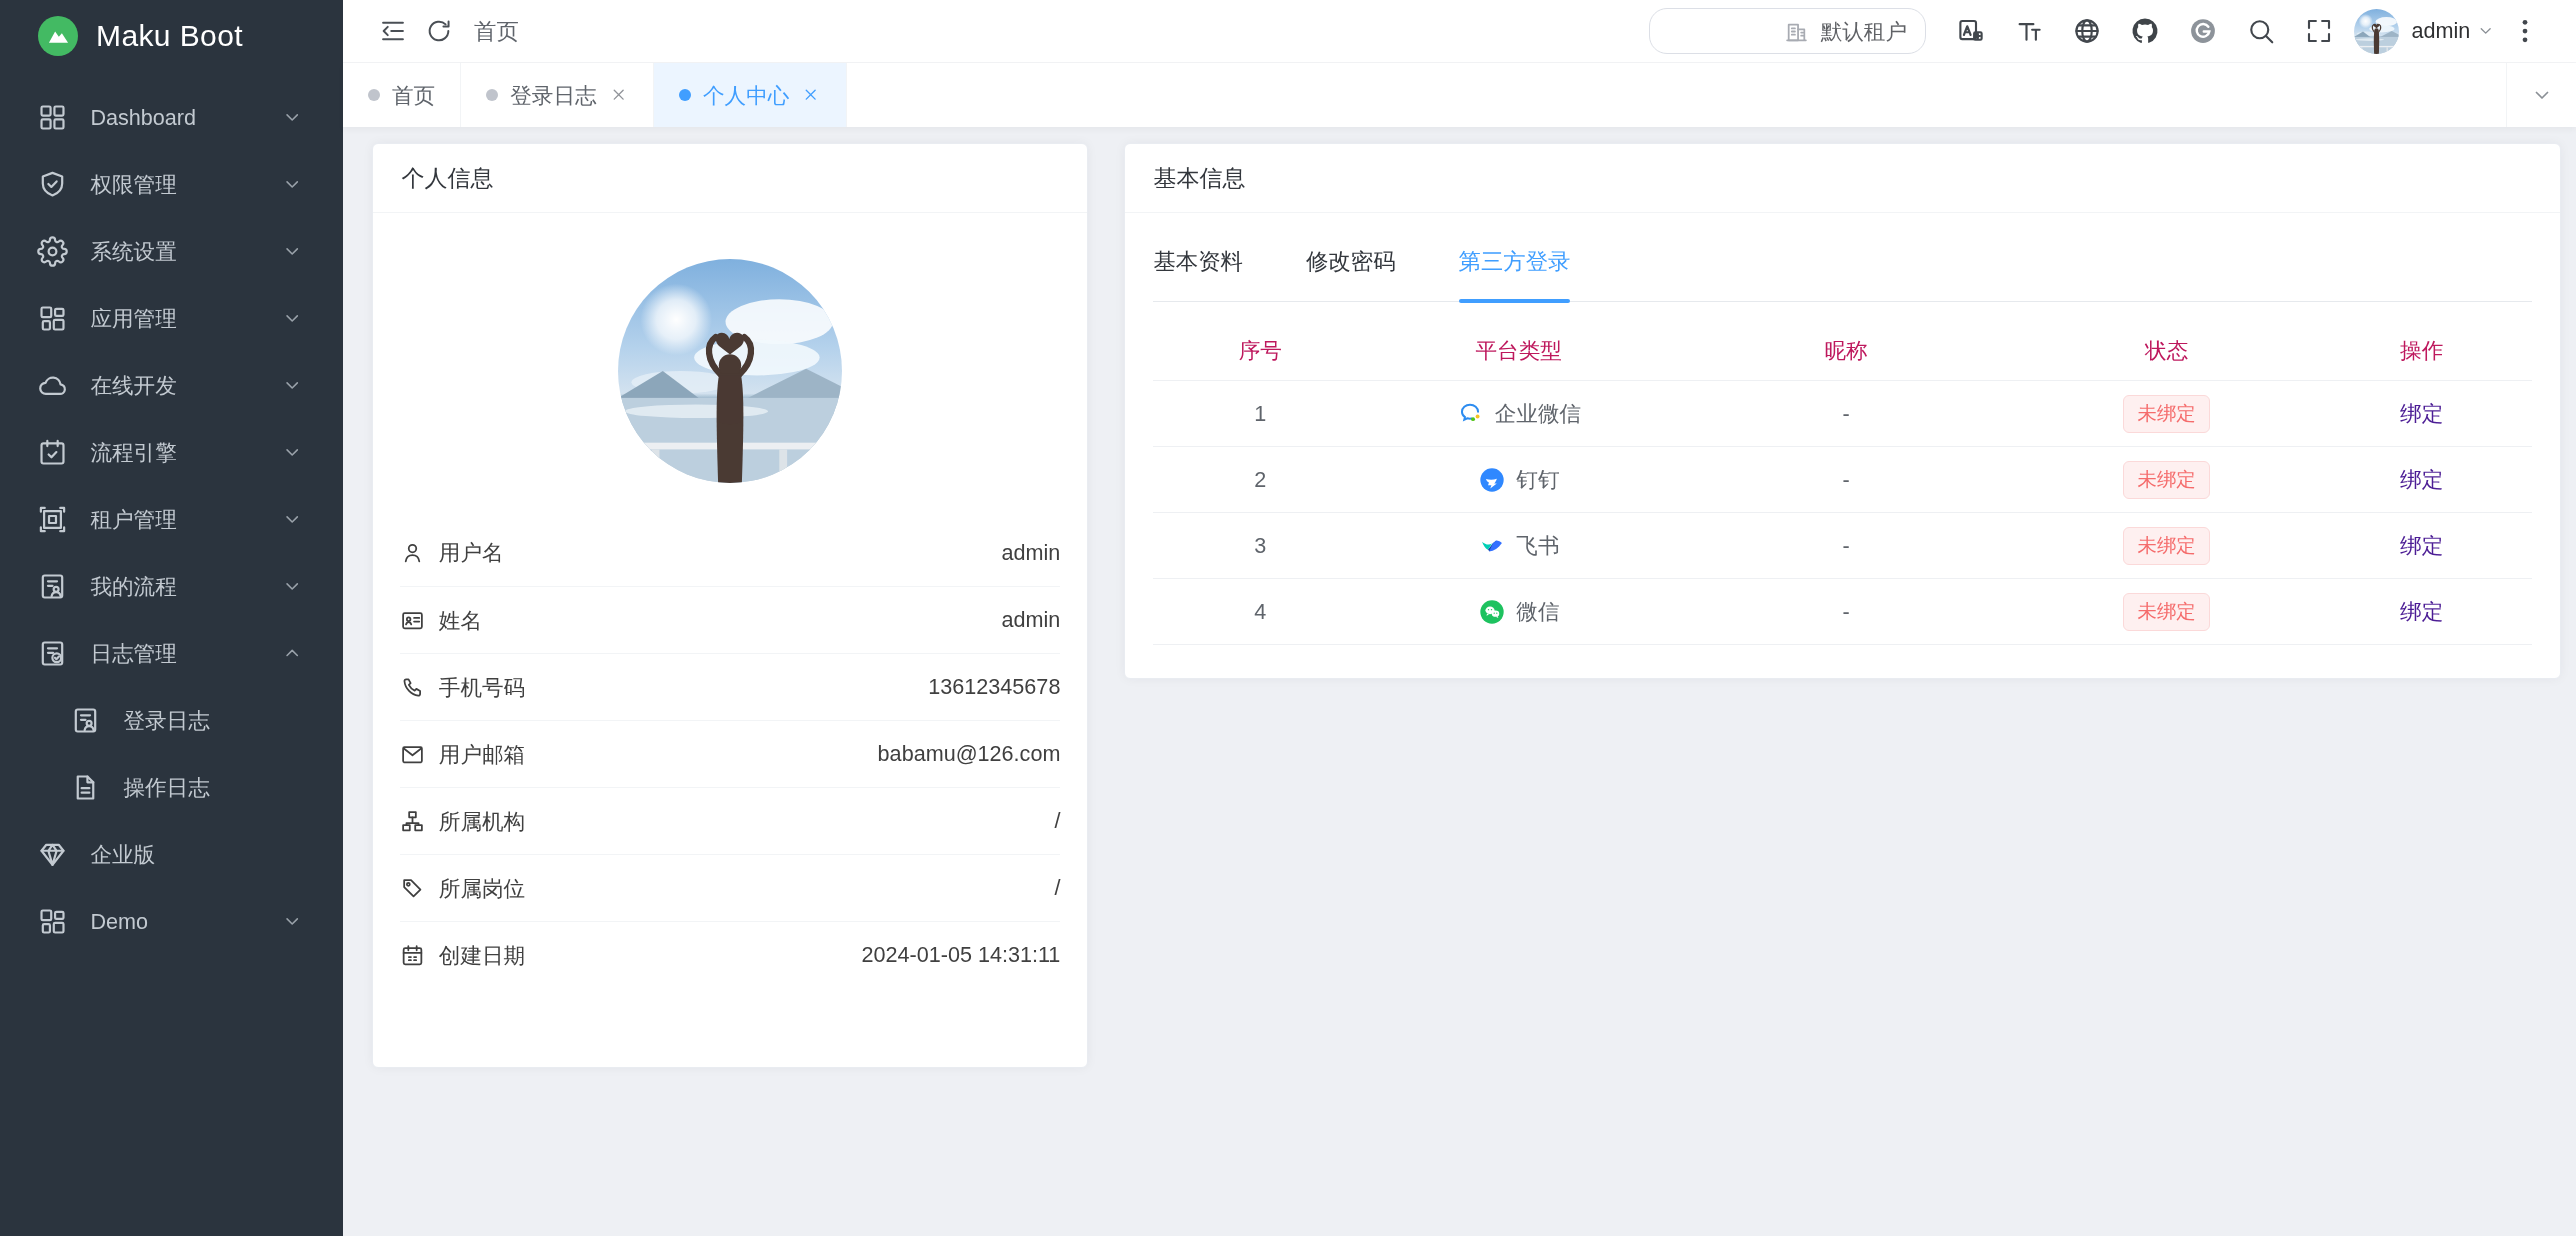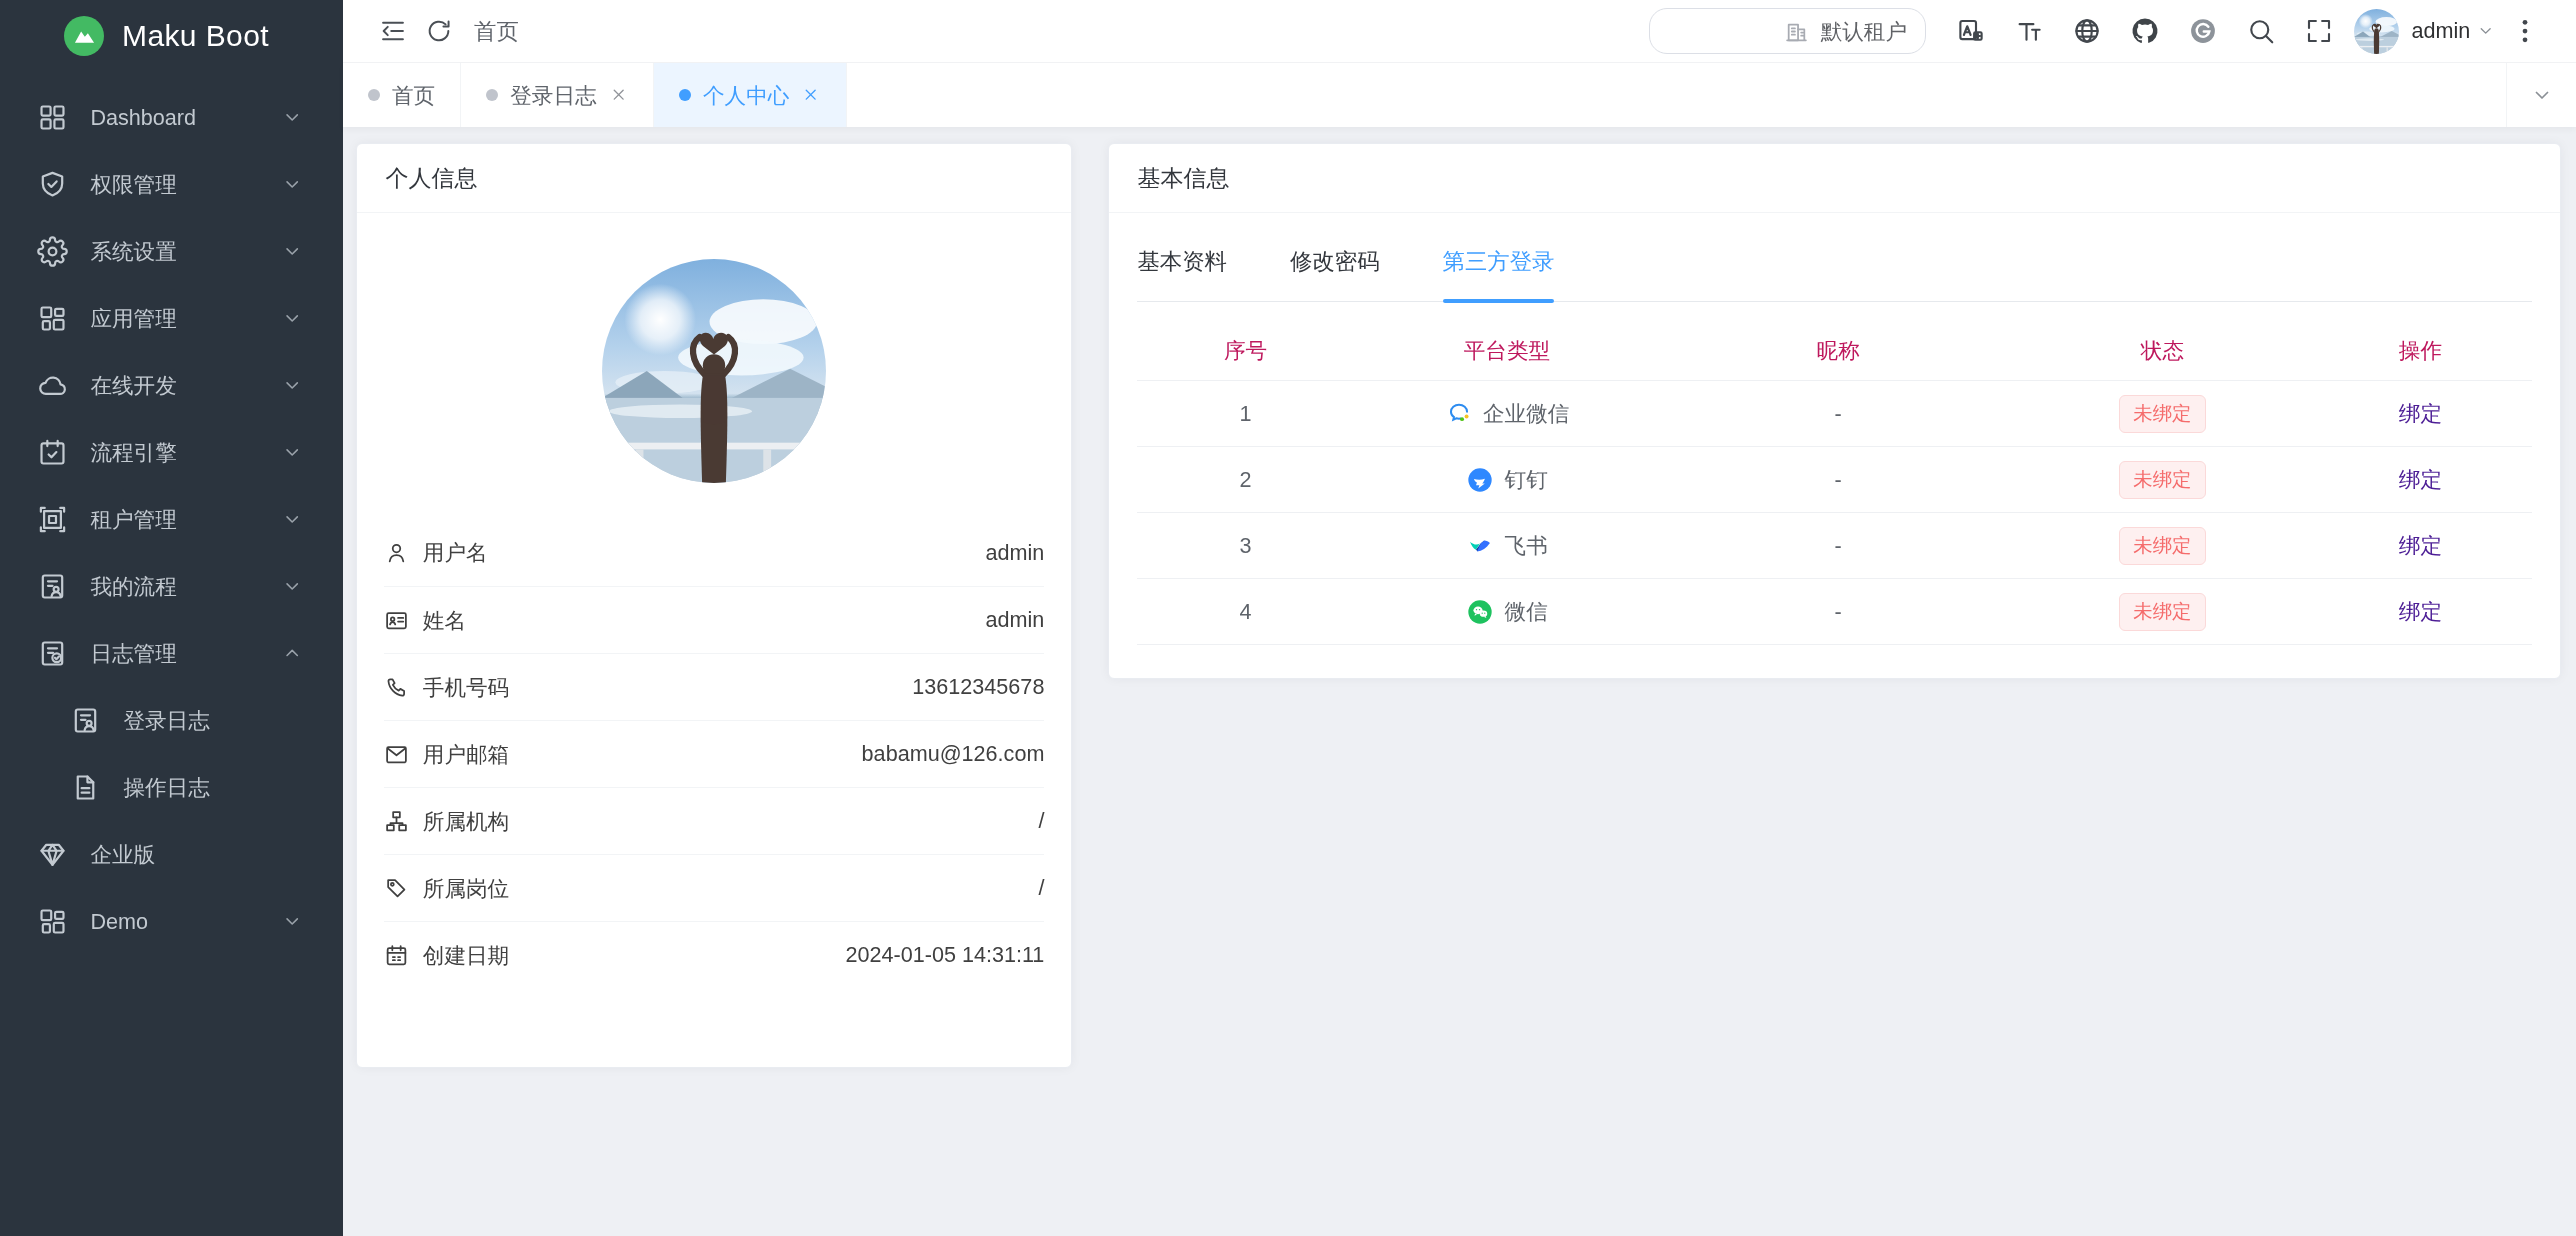--- a/index.html
+++ b/index.html
@@ -5,21 +5,21 @@
   * { margin:0; padding:0; box-sizing:border-box; }
   html,body { width:2576px; height:1237px; overflow:hidden;
     font-family:"Liberation Sans","DejaVu Sans",sans-serif; background:#eef0f4; }
   body { display:flex; }
 
   svg.ic { fill:none; stroke:currentColor; stroke-width:1.7; stroke-linecap:round; stroke-linejoin:round; }
   .fullsvg { width:100%; height:100%; display:block; }
 
   
   .sidebar { width:343px; height:100%; background:#2b343e; flex-shrink:0; color:#c3cad1; }
-  .logo { height:72px; display:flex; align-items:center; padding-left:64px; gap:18px;text-align:center; }
+  .logo { height:72px; display:flex; align-items:center; padding-left:38px; gap:18px;text-align:center; }
   .logo-circle { width:40px; height:40px; border-radius:50%; background:#43ba63; display:flex; align-items:center; justify-content:center; }
   .logo-circle svg { width:27px; height:27px; }
   .logo-text { color:#ffffff; font-size:30px; letter-spacing:0.4px; }
   .menu { padding-top:12px; }
   .menu-item { height:67px; display:flex; align-items:center; padding:0 40px 0 37px; font-size:21.6px; color:#c3cad1; cursor:pointer; }
   .menu-item .mi { width:31px; height:31px; margin-right:22.4px; flex-shrink:0; }
   .menu-item .chev { width:22.4px; height:22.4px; margin-left:auto; color:#99a1a9; }
   .menu-item.sub { padding-left:70px; }
 
   
@@ -44,21 +44,21 @@
   .dot { width:12px; height:12px; border-radius:50%; background:#c0c4cc; flex-shrink:0; }
   .tclose { width:19.4px; height:19.4px; color:#909399; }
   .tag-tab.active { background:#ecf5ff; color:#409eff; }
   .tag-tab.active .dot { background:#409eff; }
   .tag-tab.active .tclose { color:#409eff; }
   .tab-fill { flex:1; }
   .tab-more { width:70px; border-left:1.5px solid #f2f4f6; display:flex; align-items:center; justify-content:center; color:#8b9096; cursor:pointer; }
   .tab-more svg { width:24px; height:24px; }
 
   
-  .content { flex:1; padding:16.4px 15px 0 13.4px; display:flex; gap:36px; align-items:flex-start; overflow:hidden; }
+  .content { flex:1; padding:16.4px 15px 0 13.4px; display:flex; gap:36px; align-items:flex-start; overflow:hidden;margin-left:16px; }
   .card { background:#fff; border:0.7px solid #e9ecf1; border-radius:6px; box-shadow:0 0 10.4px rgba(31,45,61,.05); }
   .card-header { height:69px; display:flex; align-items:center; padding:0 28px; font-size:23px; color:#33373d; border-bottom:1.5px solid #f2f4f6; }
 
   .profile-card { width:716px; height:925px; }
   .avatar-wrap { display:flex; justify-content:center; padding-top:46px; }
   .avatar-lg { width:224px; height:224px; border-radius:50%; overflow:hidden; display:block; }
   .fields { margin-top:36px; }
   .field { height:67px; margin:0 27px; display:flex; align-items:center; gap:13.4px; font-size:21.6px; color:#404040; border-top:1.5px solid #f2f4f6; }
   .field:first-child { border-top:none; }
   .field .fi { width:25px; height:25px; flex-shrink:0; }

